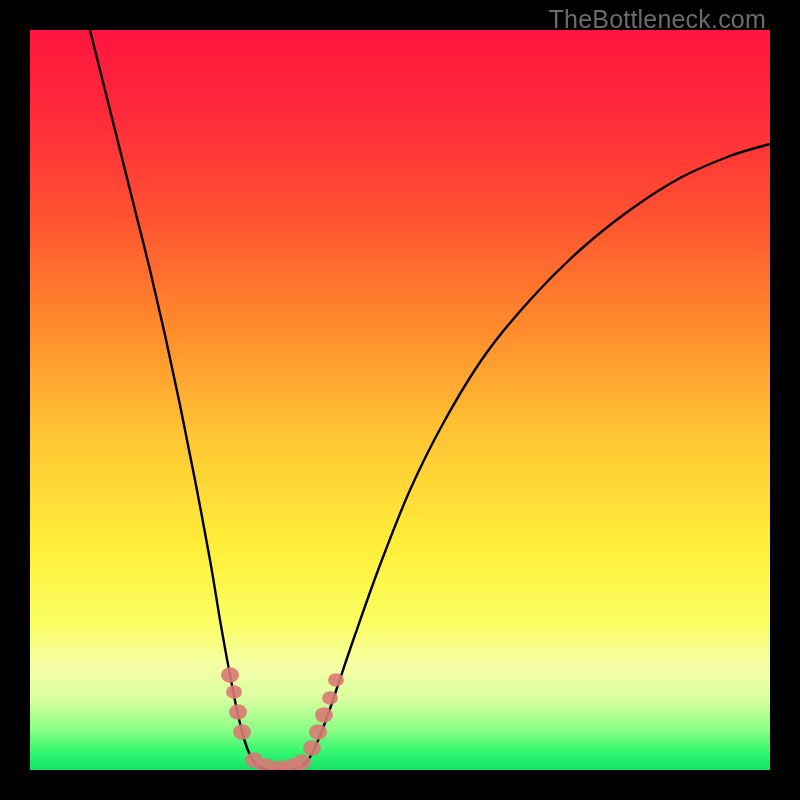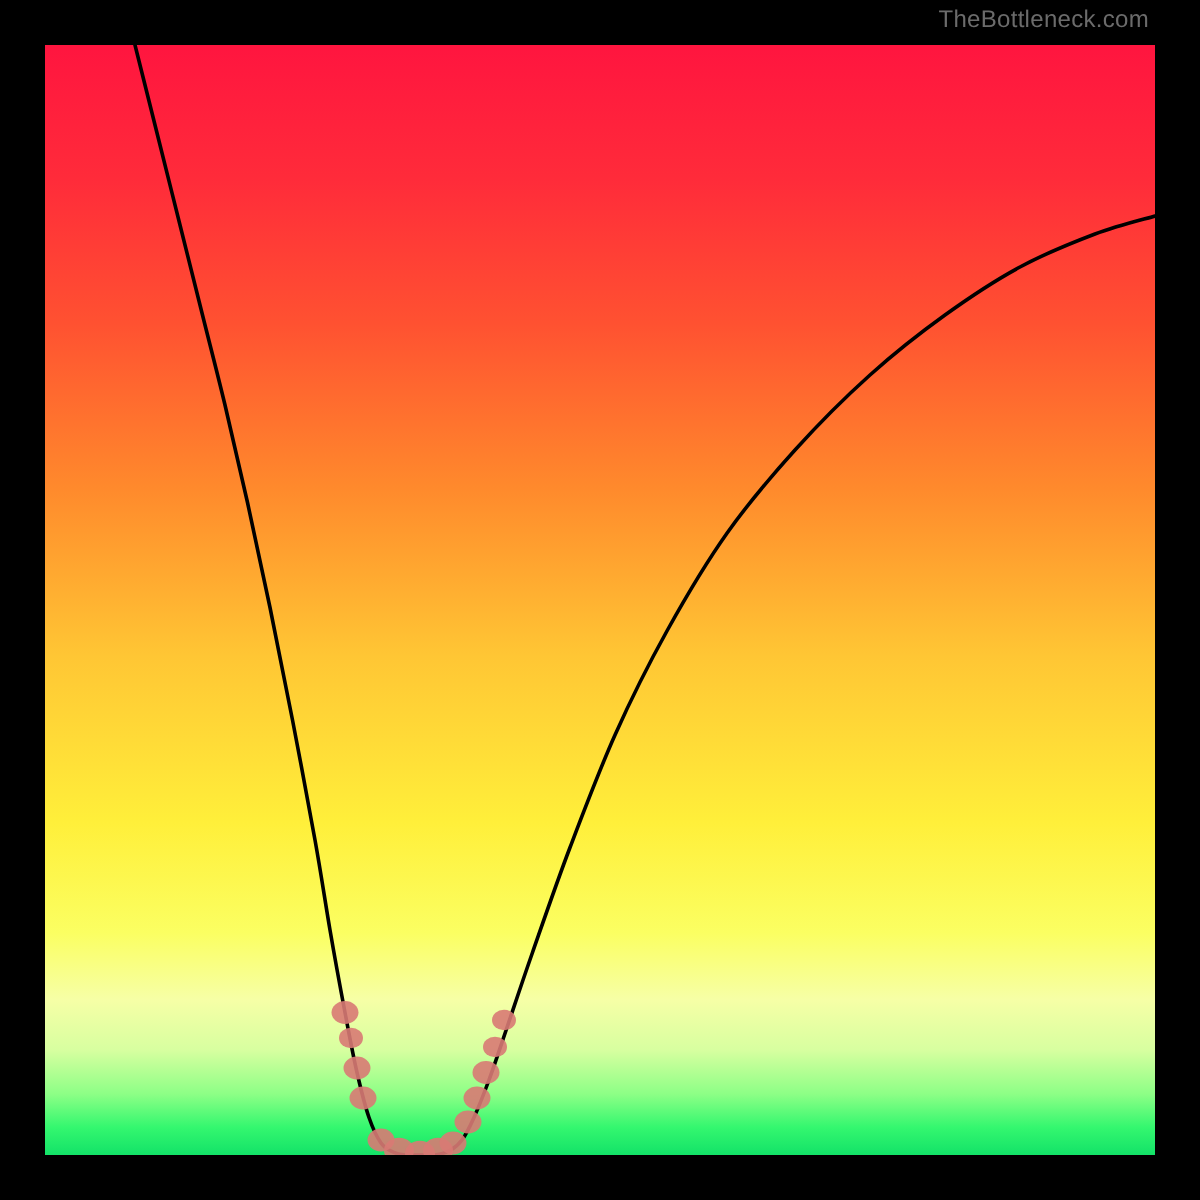--- a/index.html
+++ b/index.html
@@ -32,21 +32,21 @@
     left: 0;
     top: 0;
     width: 100%;
     height: 100%;
   }
   .watermark-wrap {
     position: absolute;
     top: 5px;
     right: 34px;
     color: #6b6b6b;
-    font-size: 16px;
+    font-size: 25px;
     font-weight: 400;
     letter-spacing: 0.2px;
     user-select: none;
   }
   svg.curve {
     position: absolute;
     left: 0;
     top: 0;
     width: 100%;
     height: 100%;

